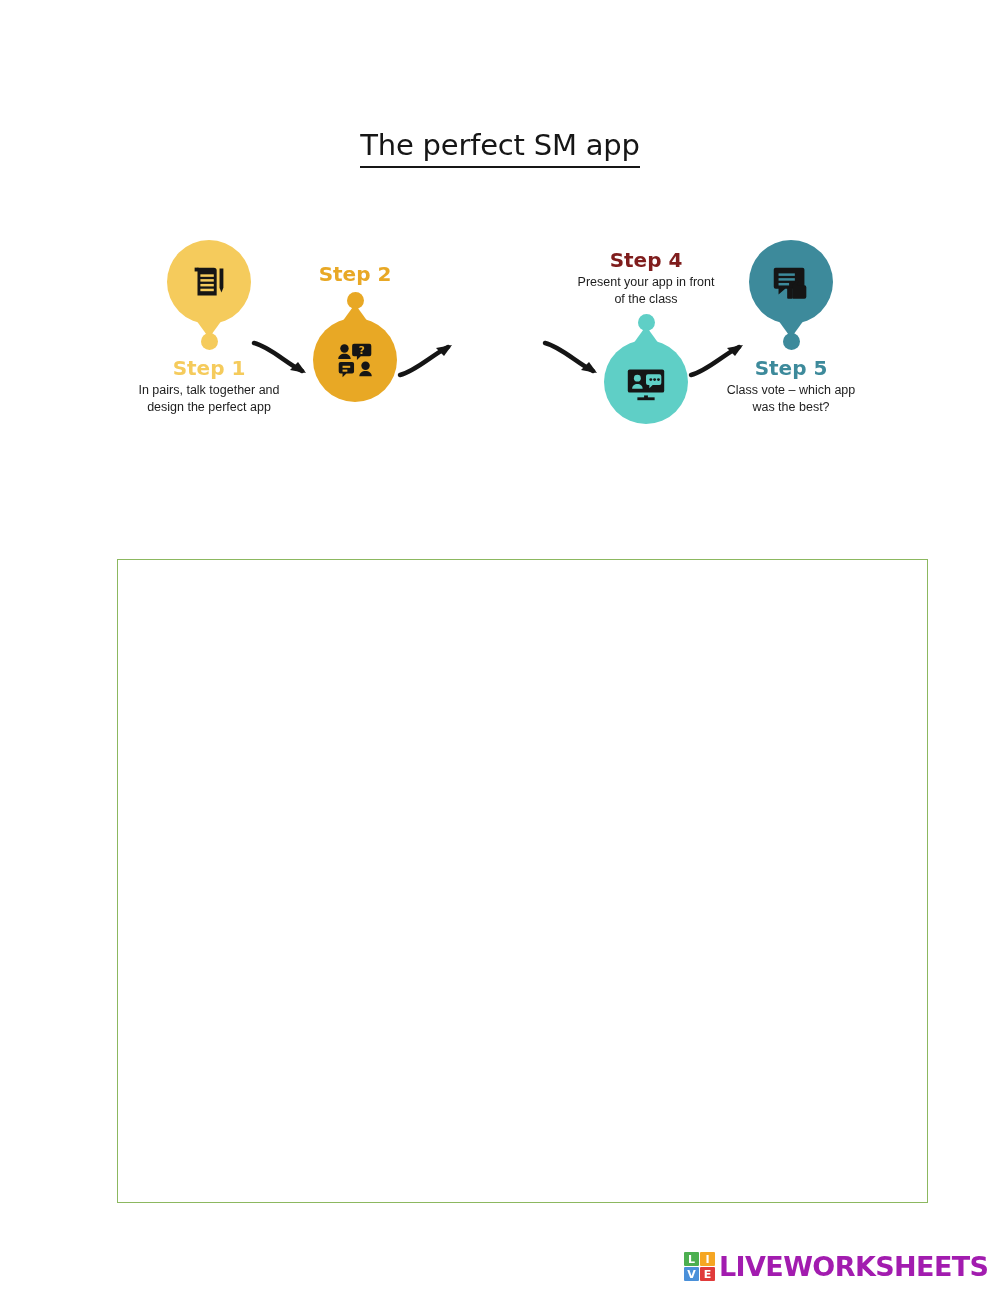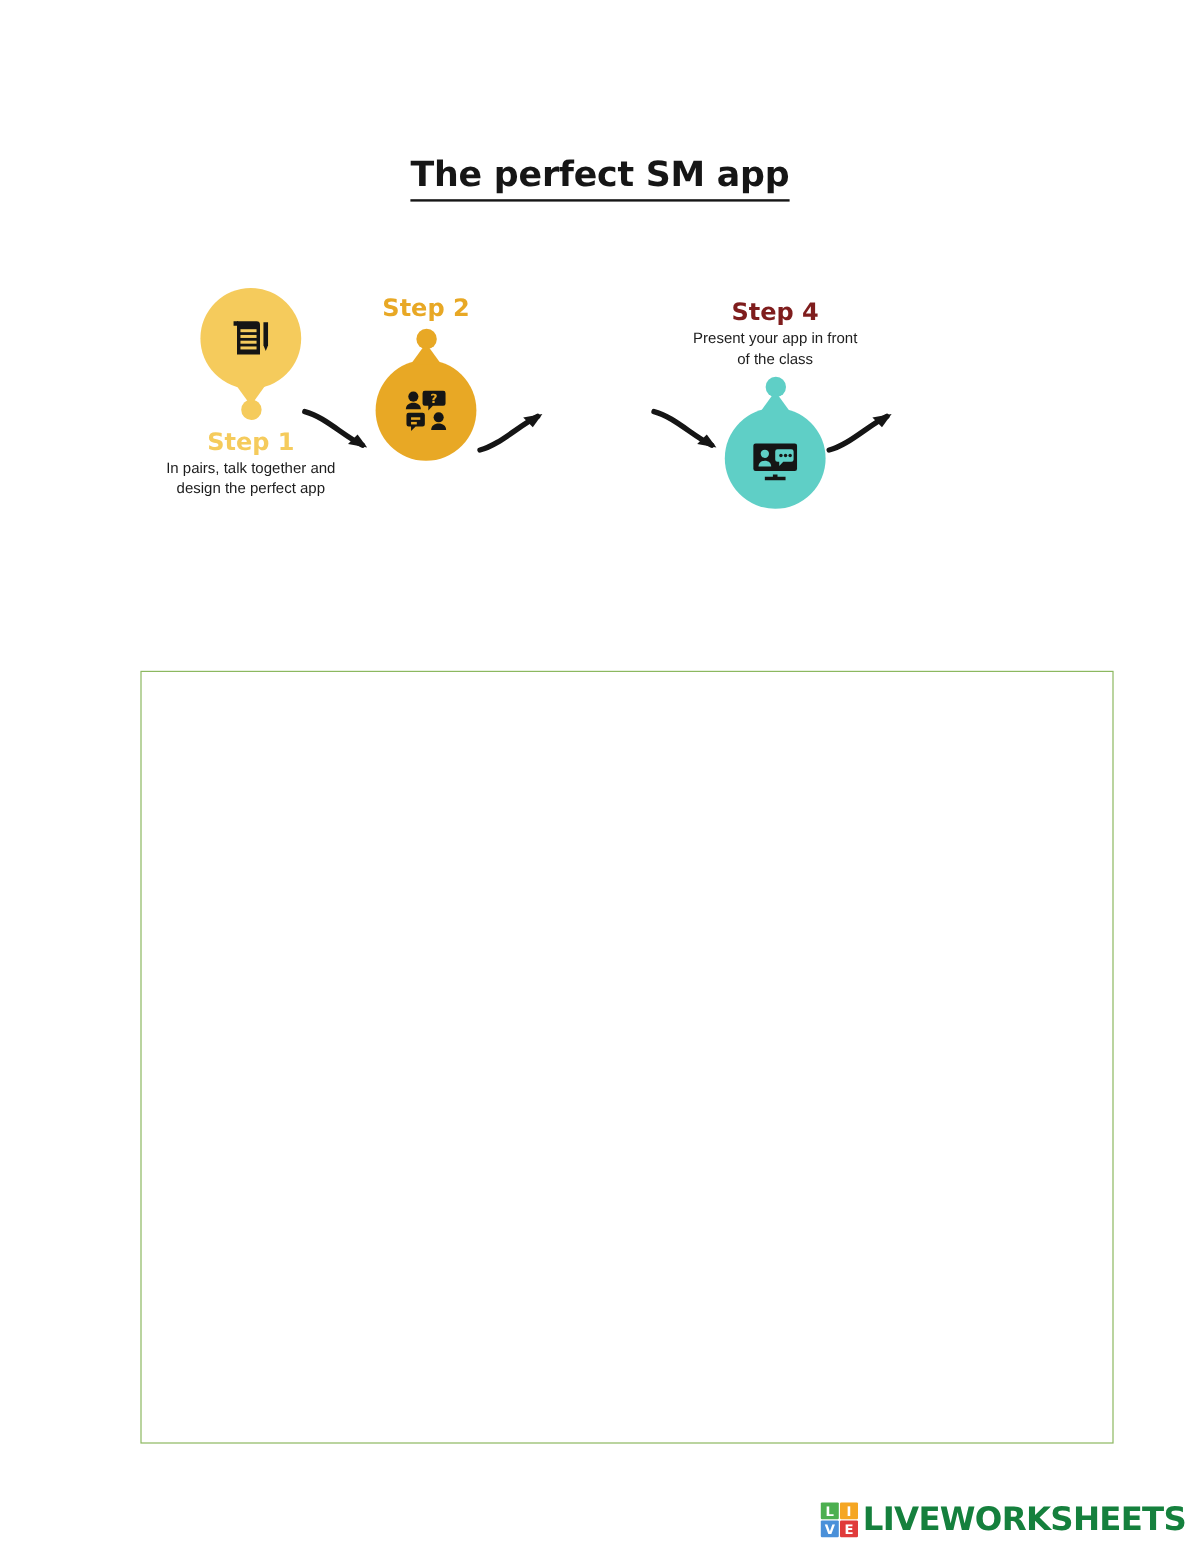--- a/index.html
+++ b/index.html
@@ -17,21 +17,21 @@
 
   
   .page-title {
     position: absolute;
     top: 128px;
     left: 0;
     width: 1000px;
     text-align: center;
     font-family: "DejaVu Sans", sans-serif;
     font-size: 29px;
-    font-weight: bold;
+    font-weight: normal;
     color: #161616;
     letter-spacing: -0.2px;
   }
   .page-title span.t {
     border-bottom: 2.5px solid #161616;
     padding-bottom: 4px;
   }
 
   
   .infographic {
@@ -139,21 +139,21 @@
     font-family: "DejaVu Sans", sans-serif;
     font-size: 11px;
     font-weight: bold;
     color: #ffffff;
     border-radius: 1px;
   }
   .logo-text {
     font-family: "DejaVu Sans", sans-serif;
     font-size: 27px;
     font-weight: bold;
-    color: #15803d;
+    color: #a21caf;
     letter-spacing: -0.6px;
   }
 </style>
 </head>
 <body>
 
 <div class="page-title">
   <span class="t">The perfect SM app</span>
 </div>
 
@@ -175,21 +175,21 @@
         </svg>
       </span>
     </div>
     <div class="gap-sm"></div>
     <div class="dot" style="background:#f5cb5c;"></div>
     <div class="gap-md"></div>
     <div class="step-label" style="color:#f5cb5c;text-align:center;">Step 1</div>
     <div class="step-desc">In pairs, talk together and design the perfect app</div>
   </div>
 
-  <div class="step" style="left:260px; top:10px;">
+  <div class="step" style="left:260px; top:28px;">
     <div class="step-label" style="color:#e8a825;">Step 2</div>
     <div class="gap-md"></div>
     <div class="dot" style="background:#e8a825;"></div>
     <div class="gap-sm"></div>
     <div class="pin up" style="background:#e8a825; color:#e8a825;">
       <span>
         <svg width="46" height="46" viewBox="0 0 48 48">
           <g fill="#151515">
             <circle cx="13" cy="12" r="4.4"></circle>
             <path d="M6.5 23c0-3.6 2.9-5.6 6.5-5.6s6.5 2 6.5 5.6z"></path>
@@ -225,20 +225,41 @@
             <path d="M26 16h12a2 2 0 0 1 2 2v7a2 2 0 0 1-2 2h-7l-3.5 3.5V27H26a2 2 0 0 1-2-2v-7a2 2 0 0 1 2-2z" fill="#5fcfc6"></path>
             <circle cx="29" cy="21.5" r="1.5"></circle>
             <circle cx="33" cy="21.5" r="1.5"></circle>
             <circle cx="37" cy="21.5" r="1.5"></circle>
           </g>
         </svg>
       </span>
     </div>
   </div>
 
+  <div class="step" style="left:696px; top:5px;">
+    <div class="pin down" style="background:#3d8a9b; color:#3d8a9b;">
+      <span>
+        <svg width="46" height="46" viewBox="0 0 48 48">
+          <g fill="#151515">
+            <path d="M8 9h28a2 2 0 0 1 2 2v18a2 2 0 0 1-2 2H18l-7 6v-6H8a2 2 0 0 1-2-2V11a2 2 0 0 1 2-2z"></path>
+            <rect x="11" y="15" width="17" height="2.6" fill="#3d8a9b"></rect>
+            <rect x="11" y="20" width="17" height="2.6" fill="#3d8a9b"></rect>
+            <rect x="11" y="25" width="11" height="2.6" fill="#3d8a9b"></rect>
+            <path d="M26 27l4-5 2 1.5-2 4h8a2 2 0 0 1 2 2v10a2 2 0 0 1-2 2H26z"></path>
+            <rect x="20" y="29.5" width="6" height="12" rx="1"></rect>
+          </g>
+        </svg>
+      </span>
+    </div>
+    <div class="gap-sm"></div>
+    <div class="dot" style="background:#3d8a9b;"></div>
+    <div class="gap-md"></div>
+    <div class="step-label" style="color:#3d8a9b;">Step 5</div>
+    <div class="step-desc">Class vote – which app was the best?</div>
+  </div>
 
   <div class="arrow" style="left:250px; top:102px;">
     <svg width="70" height="50" viewBox="0 0 70 50">
       <path d="M4 6 C 20 10, 36 26, 52 34" stroke="#151515" stroke-width="4.5" fill="none" stroke-linecap="round"></path>
       <path d="M56 36 L 40 33 L 48 25 Z" fill="#151515"></path>
     </svg>
   </div>
 
   <div class="arrow" style="left:396px; top:100px;">
     <svg width="70" height="50" viewBox="0 0 70 50">

